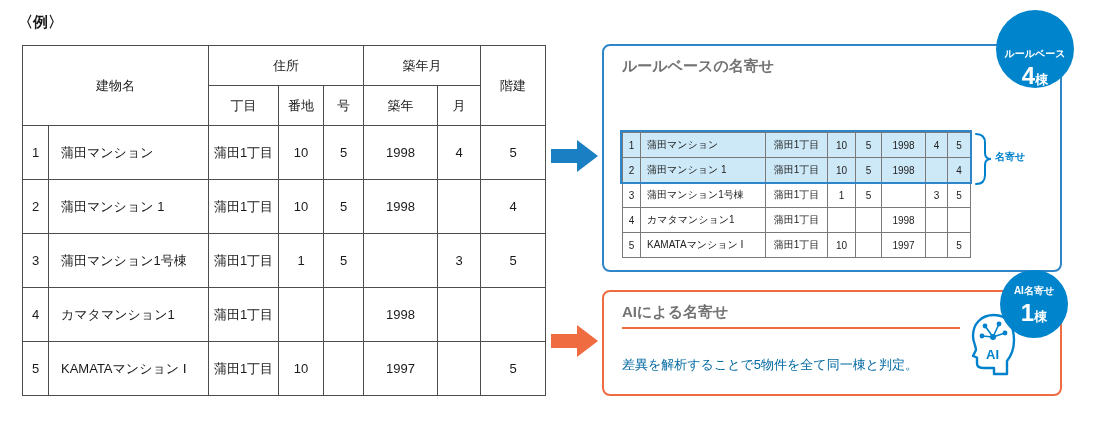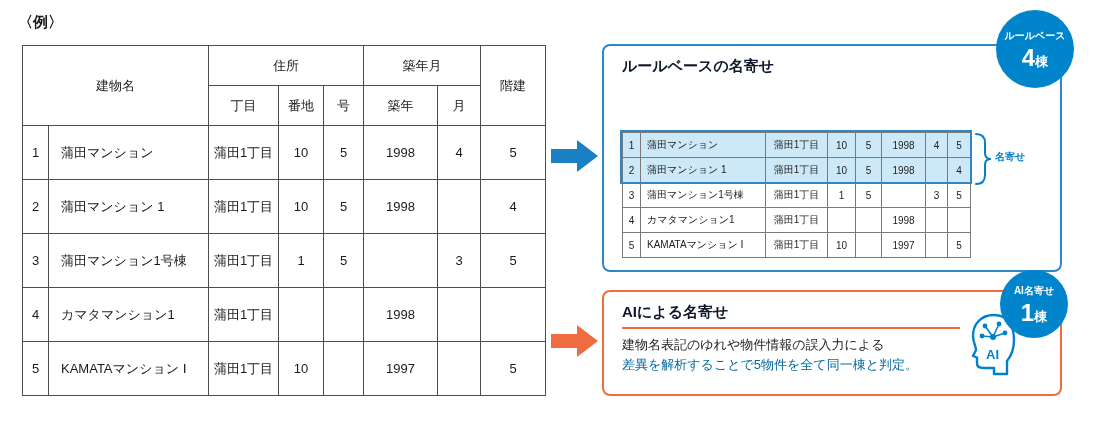--- a/index.html
+++ b/index.html
@@ -39,21 +39,21 @@
   
   .arrow { position: absolute; }
   .arrow-blue { left: 551px; top: 139px; }
   .arrow-orange { left: 551px; top: 324px; }
 
   
   .panel { position: absolute; left: 602px; width: 460px; border-radius: 8px; background: #fff; }
   .rule-panel { top: 44px; height: 228px; border: 2px solid #2e86c8; }
   .ai-panel { top: 290px; height: 106px; border: 2px solid #ef6b40; }
 
-  .panel-title { position: absolute; left: 18px; top: 11px; font-size: 15px; font-weight: bold; color: #0f172a; }
+  .panel-title { position: absolute; left: 18px; top: 11px; font-size: 15px; font-weight: bold; color: #737373; }
   .panel-desc { position: absolute; left: 18px; top: 37px; font-size: 13px; line-height: 1.55; color: #222; }
   .blue-text { color: #0081cc; font-weight: bold; }
   .orange-text { color: #0369a1; }
 
   
   .mini-table {
     position: absolute; left: 18px; top: 86px;
     border-collapse: collapse; table-layout: fixed;
   }
   .mini-table td {
@@ -74,21 +74,21 @@
     position: absolute; left: 391px; top: 104px;
     font-size: 10px; font-weight: bold; color: #0081cc; white-space: nowrap;
   }
 
   
   .badge {
     position: absolute; border-radius: 50%; background: #0084cb; color: #fff;
     display: flex; flex-direction: column; align-items: center; justify-content: center;
     text-align: center; z-index: 5;
   }
-  .badge-rule { width: 78px; height: 78px; right: -14px; top: -36px; }
+  .badge-rule { width: 78px; height: 78px; right: -14px; top: -36px; justify-content: flex-end; }
   .badge-ai   { width: 68px; height: 68px; right: -8px;  top: -22px; justify-content: center; }
   .badge-label { font-size: 10px; font-weight: bold; white-space: nowrap; }
   .badge-count { font-weight: bold; line-height: 1; margin-top: 3px; }
   .badge-count .num  { font-size: 24px; }
   .badge-count .unit { font-size: 13px; }
 
   
   .ai-divider { position: absolute; left: 18px; top: 35px; width: 338px; border-top: 2px solid #ef6b40; }
   .ai-panel .panel-desc { top: 43px; }
   .ai-icon { position: absolute; left: 362px; top: 20px; }
@@ -267,21 +267,21 @@
       <div class="badge-count">
         <span class="num">4</span><span class="unit">棟</span>
       </div>
     </div>
   </div>
 
   <div class="panel ai-panel">
     <div class="panel-title">AIによる名寄せ</div>
     <div class="ai-divider"></div>
     <div class="panel-desc">
-      <span>建物名表記のゆれや物件情報の誤入力による</span><br>
+      <br>
       <span class="orange-text">差異を解析することで5物件を全て同一棟と判定。</span>
     </div>
 
     <svg class="ai-icon" width="54" height="64" viewBox="0 0 54 64">
       <path d="M28 3 C15 3 7 12 7 24 C7 30 10 34 10 38 L7 44 L11 45.5 L11 51 C11 54.5 13.5 56 17 56 L28 56 L28 62 L41 62 L41 49 C45.5 43.5 48 37 48 28 C48 13 41 3 28 3 Z" fill="#ffffff" stroke="#0081cc" stroke-width="2.4" stroke-linejoin="round"></path>
       <line x1="27" y1="25" x2="19" y2="14" stroke="#0081cc" stroke-width="1.6"></line>
       <line x1="27" y1="25" x2="33" y2="12" stroke="#0081cc" stroke-width="1.6"></line>
       <line x1="27" y1="25" x2="39" y2="21" stroke="#0081cc" stroke-width="1.6"></line>
       <line x1="27" y1="25" x2="16" y2="24" stroke="#0081cc" stroke-width="1.6"></line>
       <circle cx="19" cy="14" r="2.4" fill="#0081cc"></circle>

